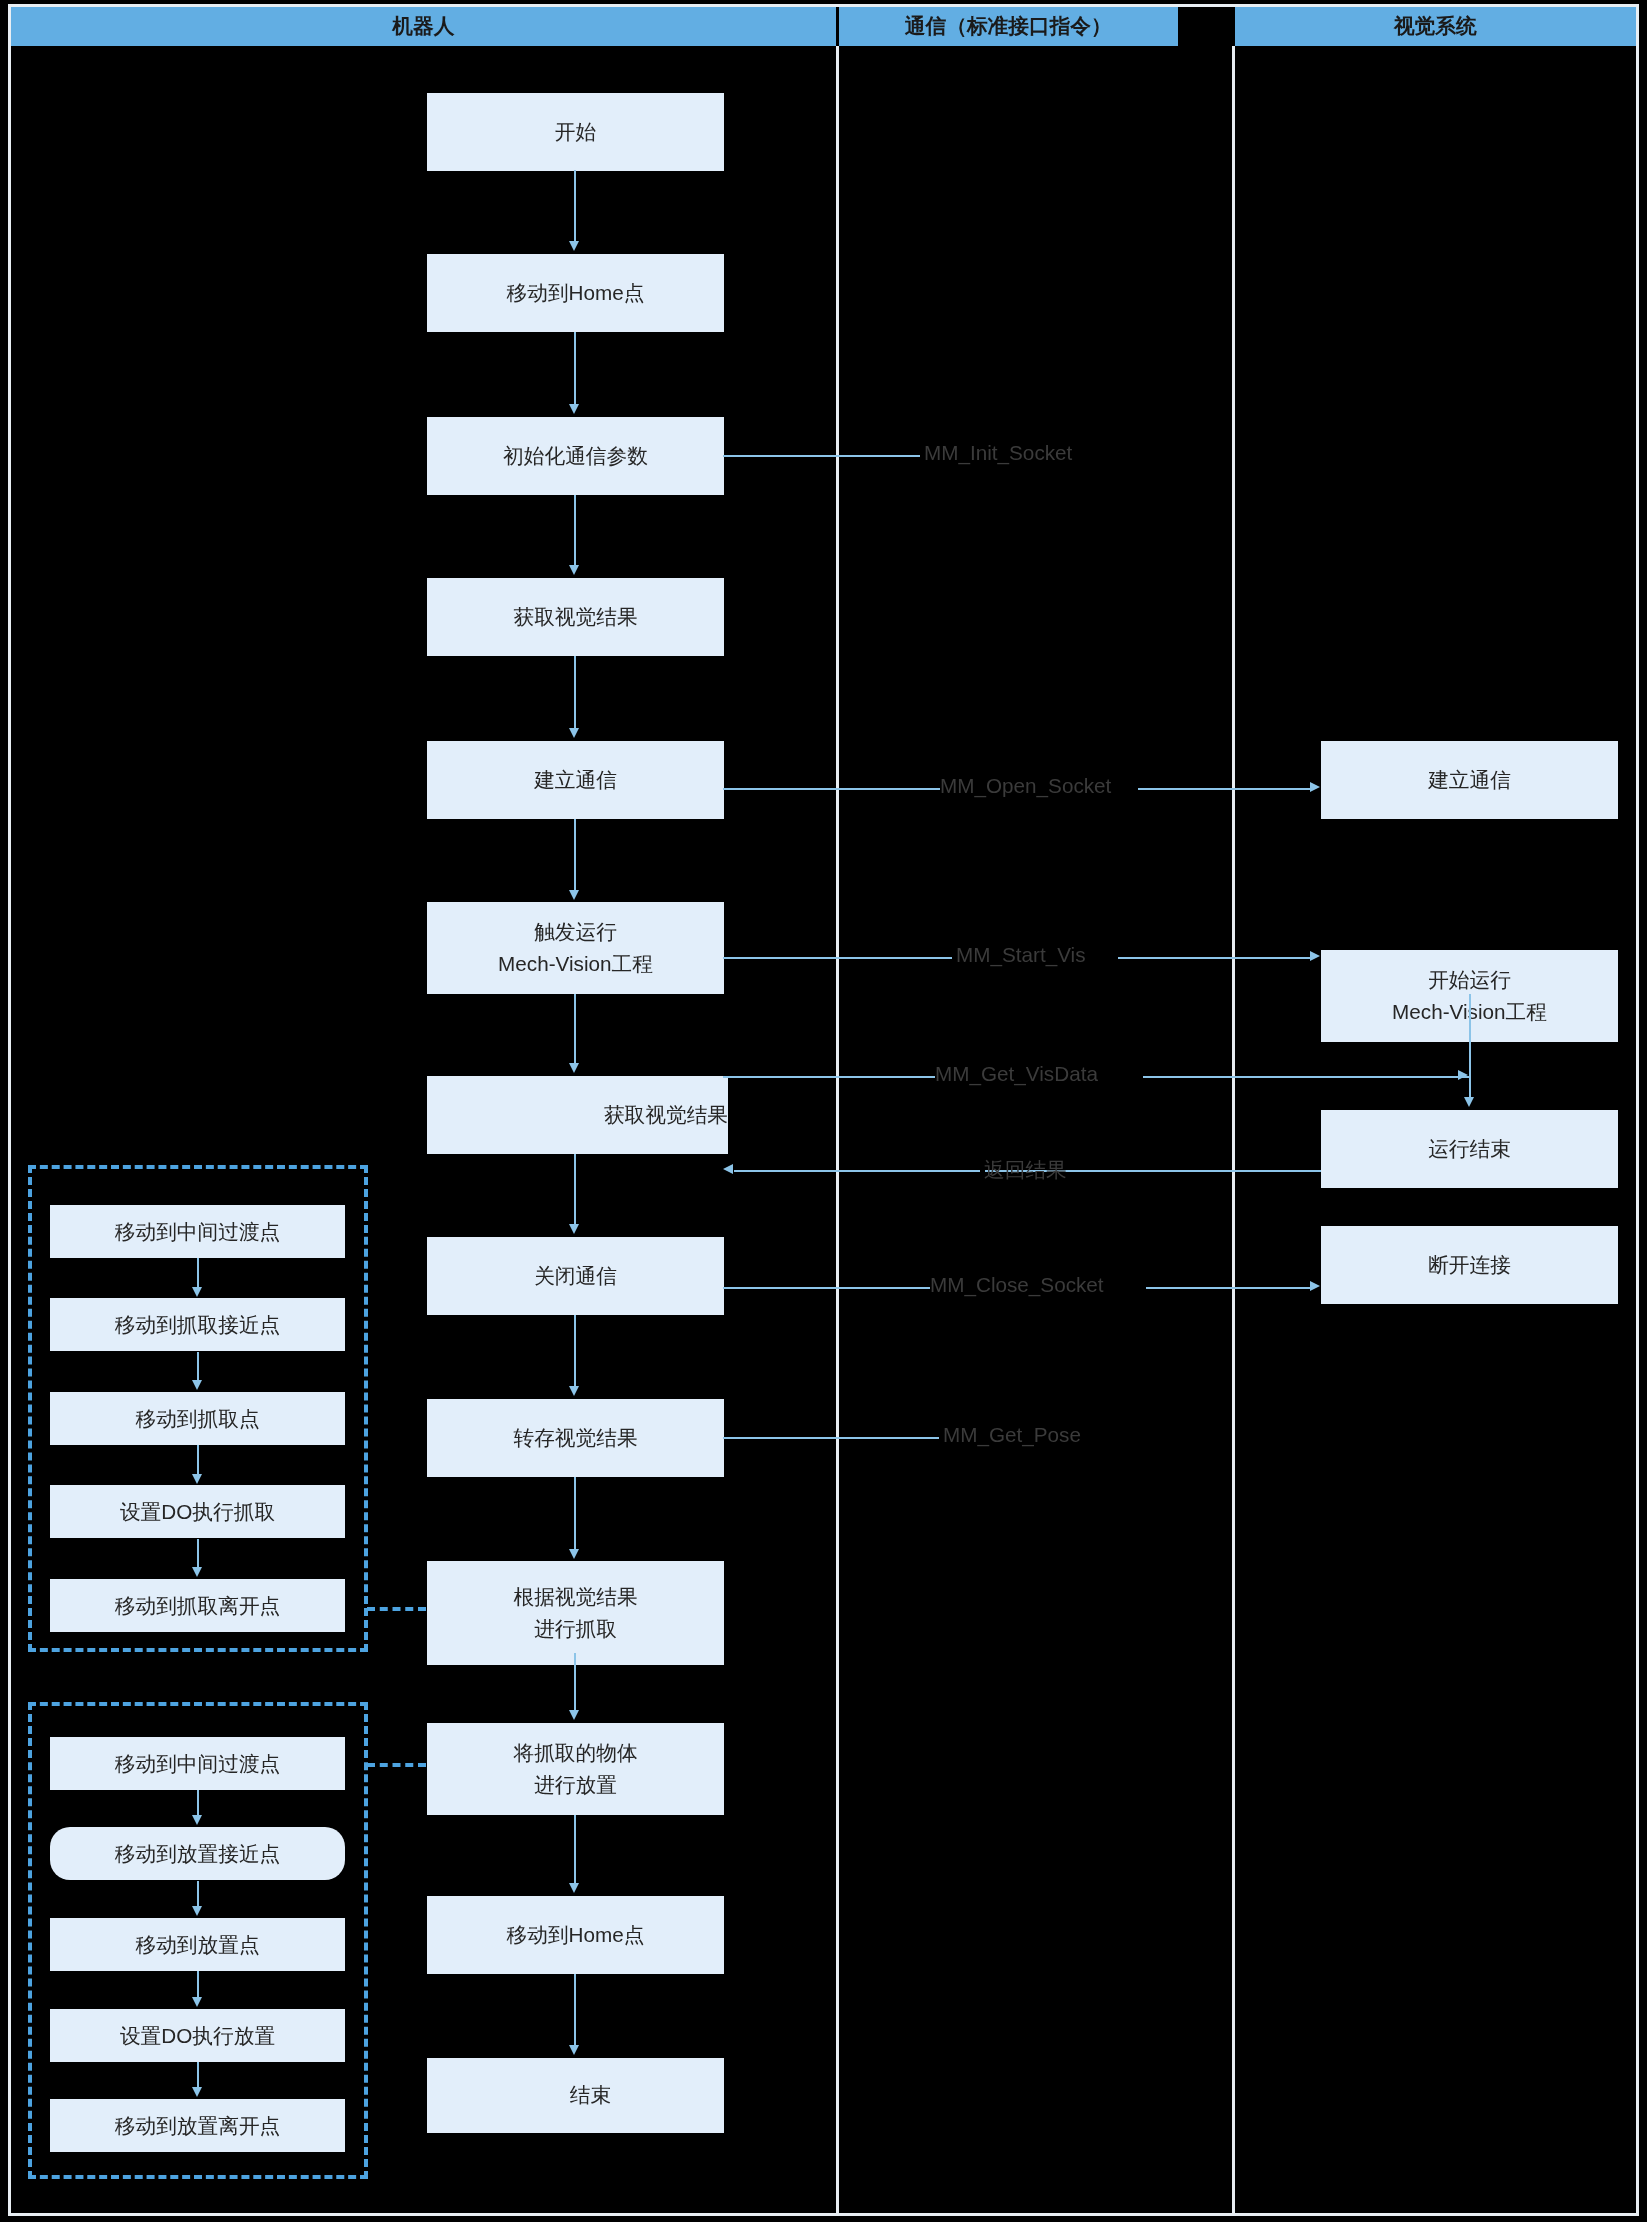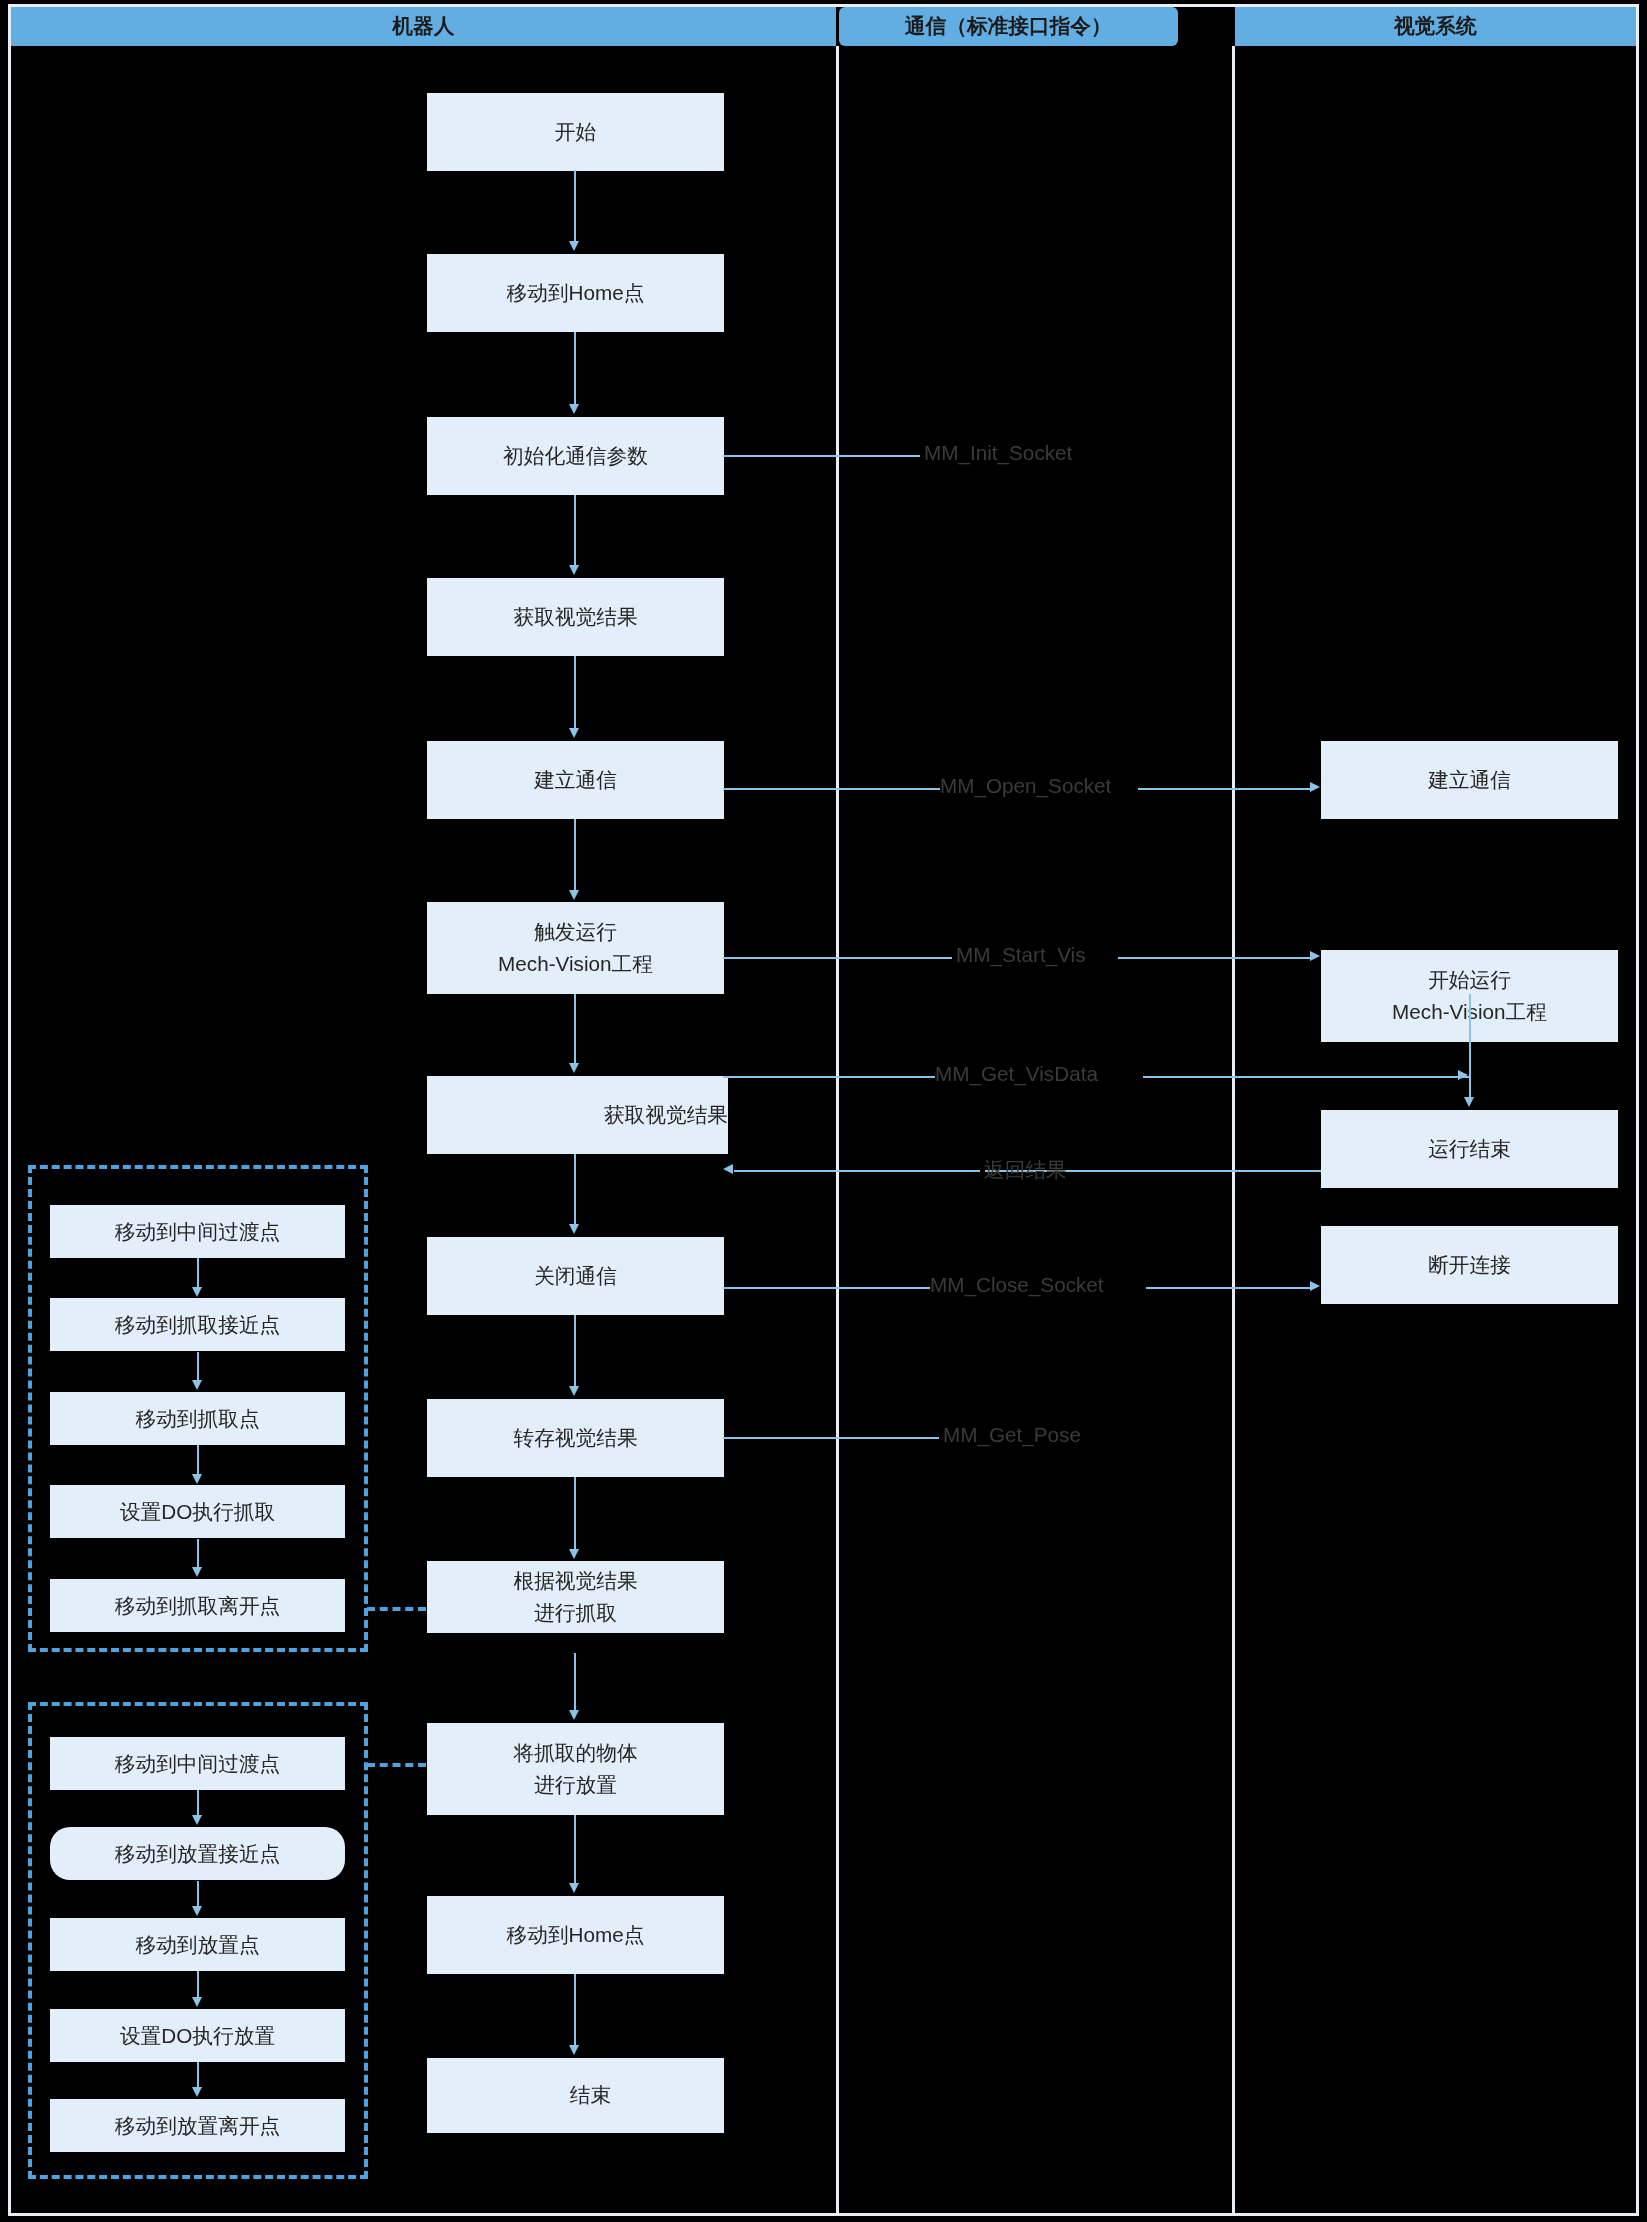--- a/index.html
+++ b/index.html
@@ -134,21 +134,21 @@
 </style>
 </head>
 <body>
 
 <div id="page">
 
   <div id="frame"></div>
 
   <div class="hdr-band">
     <div class="hdr-cell" style="left:0px; width:825px;">机器人</div>
-    <div class="hdr-cell" style="left:828px; width:339px;border-radius:6px;">通信（标准接口指令）</div>
+    <div class="hdr-cell" style="left:828px; width:339px;">通信（标准接口指令）</div>
     <div class="hdr-cell" style="left:1224px; width:401px;">视觉系统</div>
   </div>
 
   <div class="lane-div" style="left:836px; top:46px; height:2170px;"></div>
   <div class="lane-div" style="left:1232px; top:46px; height:2170px;"></div>
 
   <div class="pbox" style="left:427px; top:93px; width:297px; height:78px;">
     <span>开始</span>
   </div>
 
@@ -178,21 +178,21 @@
   </div>
 
   <div class="pbox" style="left:427px; top:1237px; width:297px; height:78px;">
     <span>关闭通信</span>
   </div>
 
   <div class="pbox" style="left:427px; top:1399px; width:297px; height:78px;">
     <span>转存视觉结果</span>
   </div>
 
-  <div class="pbox" style="left:427px; top:1561px; width:297px; height:72px;">
+  <div class="pbox" style="left:427px; top:1561px; width:297px; height:104px;">
     <span>根据视觉结果</span>
     <span class="l2">进行抓取</span>
   </div>
 
   <div class="pbox" style="left:427px; top:1723px; width:297px; height:92px;">
     <span>将抓取的物体</span>
     <span class="l2">进行放置</span>
   </div>
 
   <div class="pbox" style="left:427px; top:1896px; width:297px; height:78px;">

